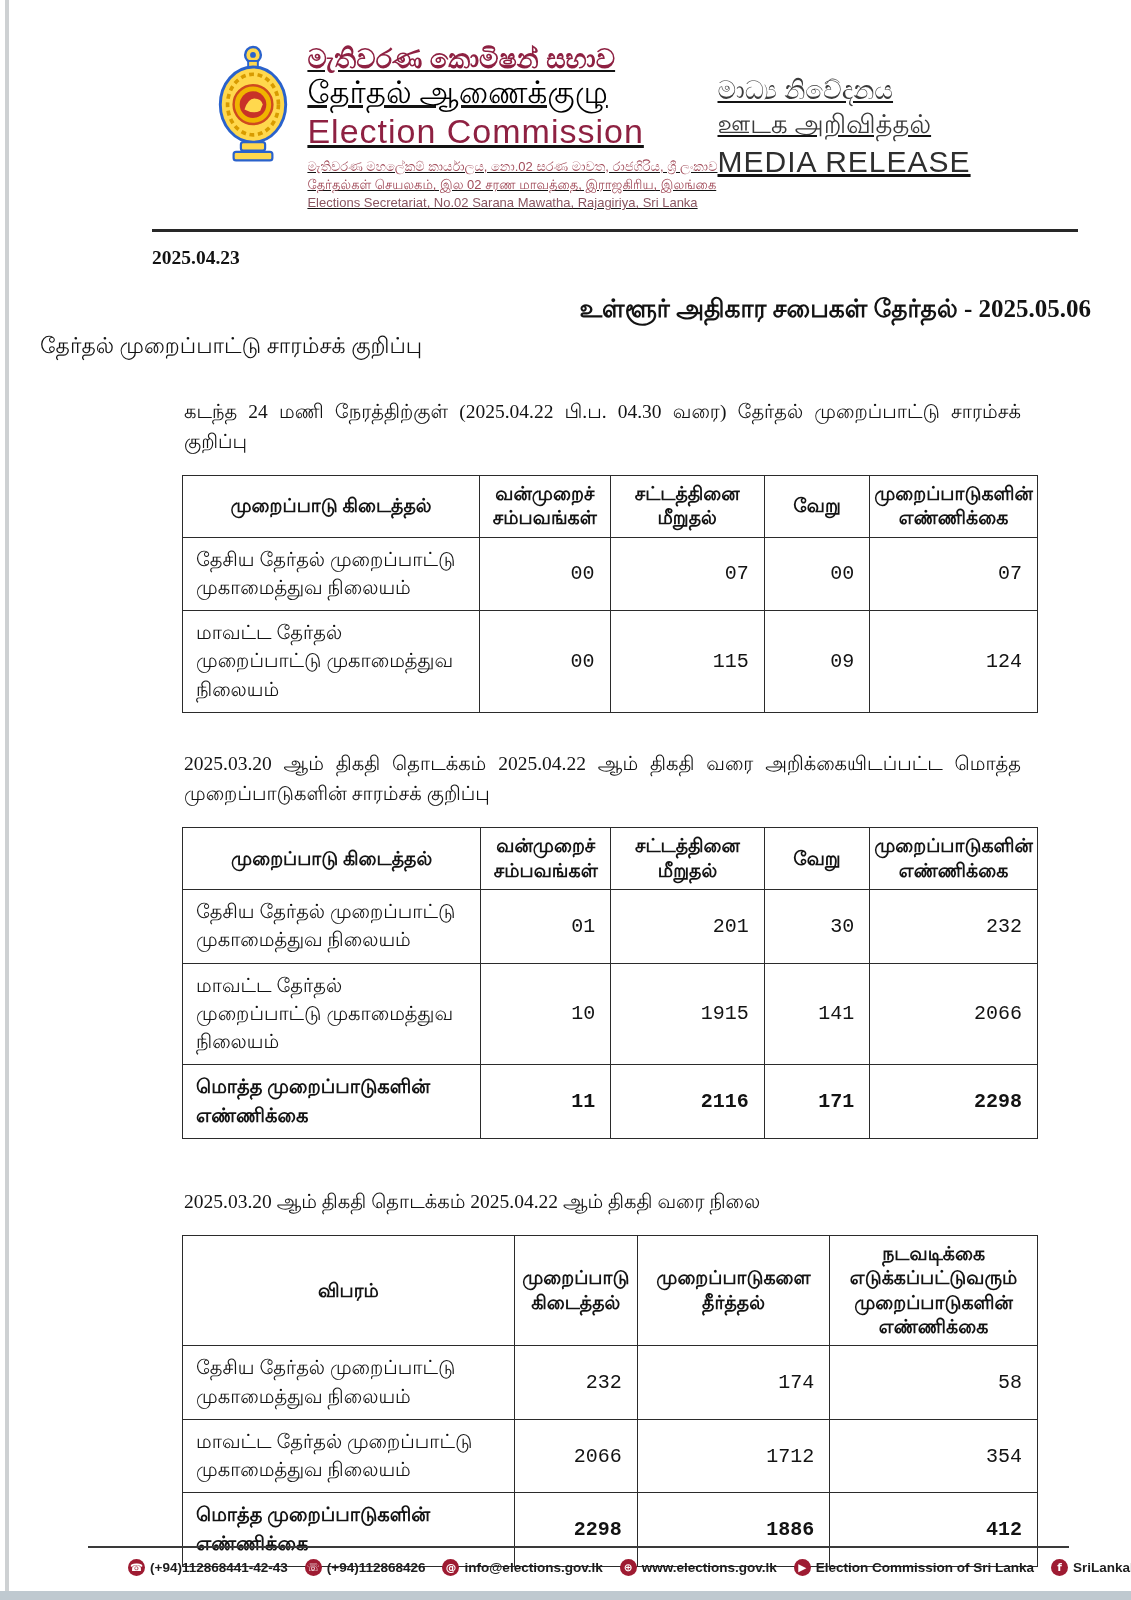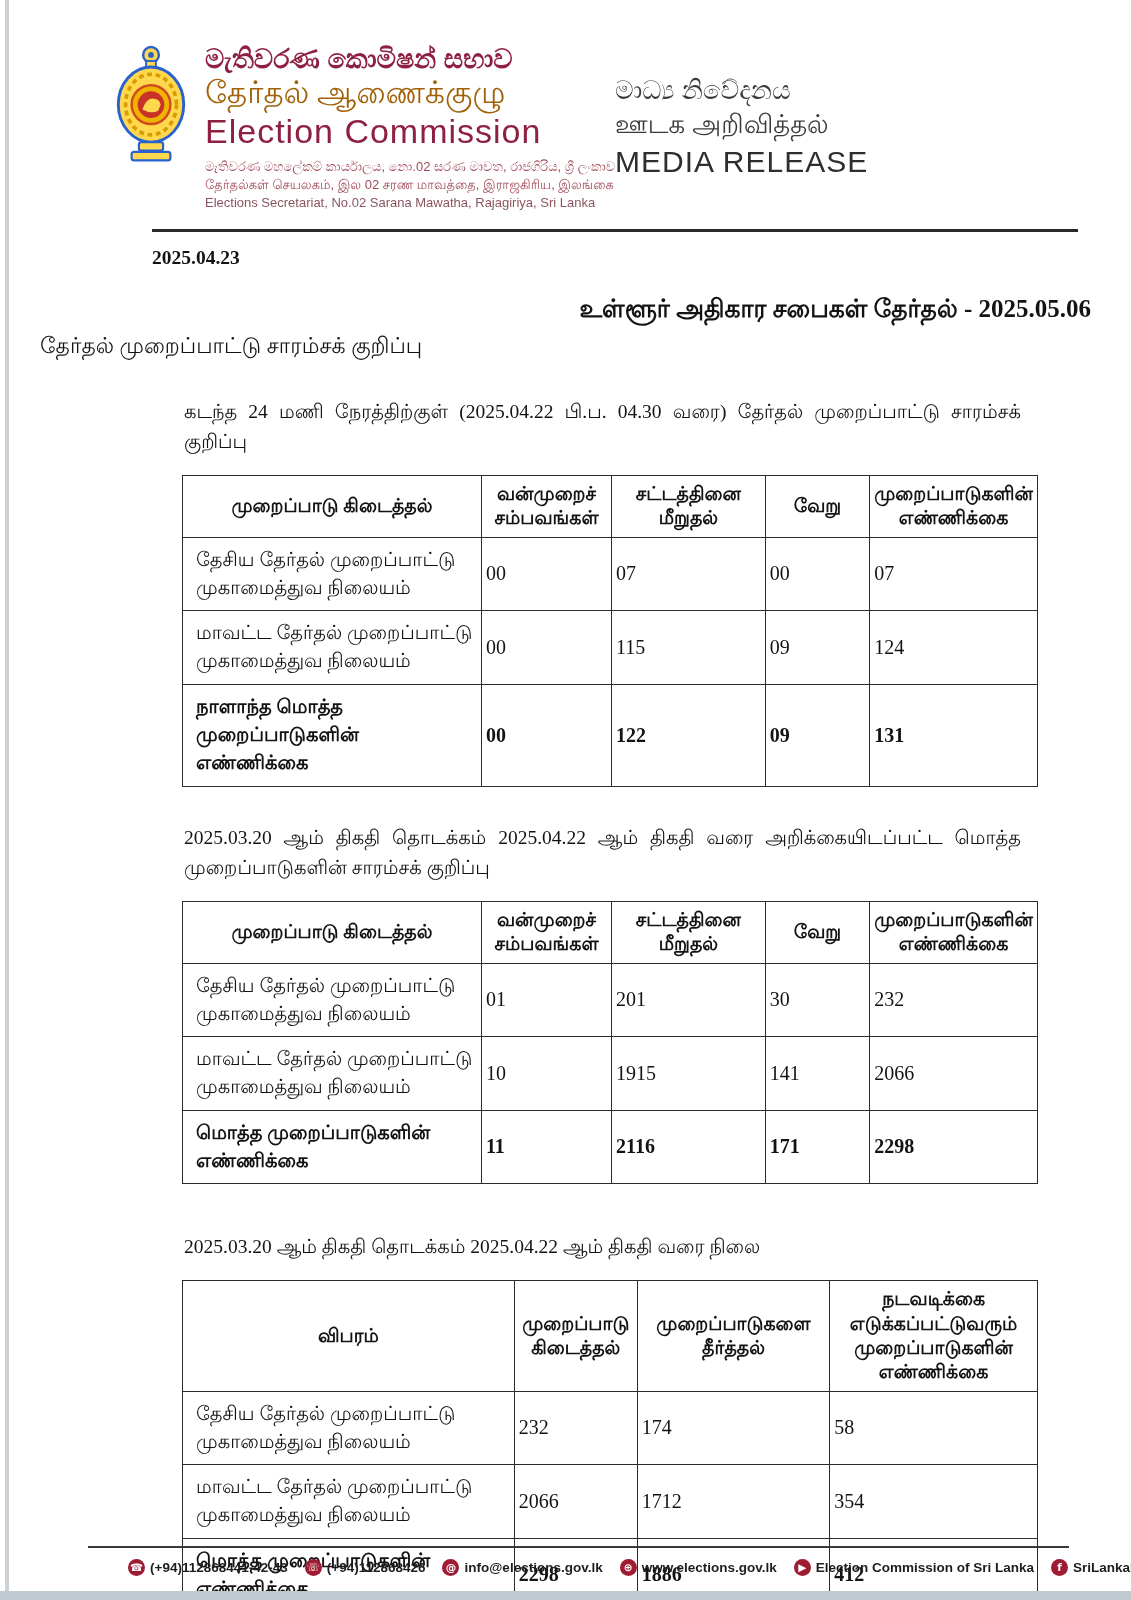--- a/index.html
+++ b/index.html
@@ -7,25 +7,25 @@
   .page {
     position:relative; width:1131px; height:1600px; margin:0 auto;
     background:#ffffff; overflow:hidden;
     font-family:"Liberation Serif", serif; color:#131313;
   }
   
   .scan-left { position:absolute; left:5px; top:0; height:100%; width:4px; background:#ced1d3; }
   .scan-bottom { position:absolute; left:0; bottom:0; width:100%; height:9px; background:#bfc9d0; }
 
   
-  header { display:flex; justify-content:flex-start; padding:44px 58px 0 112px; }
+  header { display:flex; justify-content:center; padding:44px 58px 0 112px;text-decoration:underline; }
   .head-left { display:flex; gap:15px; }
   .org-block { line-height:1.12; }
   .org-si { font-family:"Liberation Sans", sans-serif; font-weight:700; font-size:27px; color:#8e2142; }
-  .org-ta { font-size:31px; color:#a16207; margin-top:2px; }
+  .org-ta { font-size:31px; color:#000000; margin-top:2px; }
   .org-en { font-family:"Liberation Sans", sans-serif; font-weight:400; font-size:34px; letter-spacing:1px; color:#8e2142; margin-top:1px; }
   .addr { font-family:"Liberation Sans", sans-serif; font-size:13px; line-height:1.4; color:#a14a58; }
   .addr-first { margin-top:8px; }
   .addr-en { color:#8a5560; }
   .head-right { margin-top:30px; text-align:left; font-family:"Liberation Sans", sans-serif; color:#3b3b3b; line-height:1.3; }
   .mr-si { font-size:26px; }
   .mr-ta { font-size:26px; }
   .mr-en { font-size:30px; letter-spacing:1px; color:#2e2e2e; }
 
   .divider { margin:16px 53px 0 152px; height:3px; background:#282828; }
@@ -35,21 +35,21 @@
   .title1 { text-align:right; font-weight:700; font-size:25px; margin:26px 40px 0 40px; }
   .title2 { text-align:left; font-weight:400; font-size:22px; margin:7px 40px 0 40px; }
 
   .para { margin:36px 110px 0 184px; font-size:19.5px; line-height:1.55; text-align:justify; }
   .para.p3 { margin-top:48px; text-align:left; }
 
   table.t { border-collapse:collapse; width:856px; margin:18px 0 0 182px; }
   table.t th, table.t td { border:1.8px solid #2b2b2b; }
   table.t th { font-weight:700; font-size:19px; text-align:center; padding:6px 4px; line-height:1.28; }
   td.lbl { font-size:19.5px; line-height:1.45; padding:8px 8px 8px 13px; }
-  td.val { text-align:left; font-size:20px; padding:8px 4px; }
+  td.val { text-align:right; font-size:20px; padding:8px 15px;font-family:Liberation Mono, monospace; }
   tr.total td { font-weight:700; }
 
   footer { position:absolute; left:0; right:0; bottom:24px; }
   .foot-line { margin:0 62px 11px 88px; border-top:2.5px solid #3a3a3a; }
   .foot-items { display:flex; align-items:center; margin-left:128px; gap:17px;
     font-family:"Liberation Sans", sans-serif; font-size:13.5px; font-weight:600; color:#1d1d1d; }
   .foot-item { display:flex; align-items:center; gap:5px; white-space:nowrap; }
   .circ { width:17px; height:17px; border-radius:50%; background:#9e1b32; color:#ffffff;
     display:flex; align-items:center; justify-content:center; font-size:10.5px; line-height:1;
     font-family:"DejaVu Sans", sans-serif; }
@@ -124,27 +124,20 @@
       <td class="val">00</td>
       <td class="val">07</td>
     </tr>
     <tr>
       <td class="lbl">மாவட்ட தேர்தல் முறைப்பாட்டு முகாமைத்துவ நிலையம்</td>
       <td class="val">00</td>
       <td class="val">115</td>
       <td class="val">09</td>
       <td class="val">124</td>
     </tr>
-    <tr class="total">
-      <td class="lbl">நாளாந்த மொத்த முறைப்பாடுகளின் எண்ணிக்கை</td>
-      <td class="val">00</td>
-      <td class="val">122</td>
-      <td class="val">09</td>
-      <td class="val">131</td>
-    </tr>
   </tbody>
     </table>
 
   <p class="para p2">2025.03.20 ஆம் திகதி தொடக்கம் 2025.04.22 ஆம் திகதி வரை  அறிக்கையிடப்பட்ட மொத்த முறைப்பாடுகளின் சாரம்சக் குறிப்பு</p>
 
   <table class="t t2">
     <colgroup>
         <col style="width:36.8%">
         <col style="width:15.5%">
         <col style="width:18.6%">

